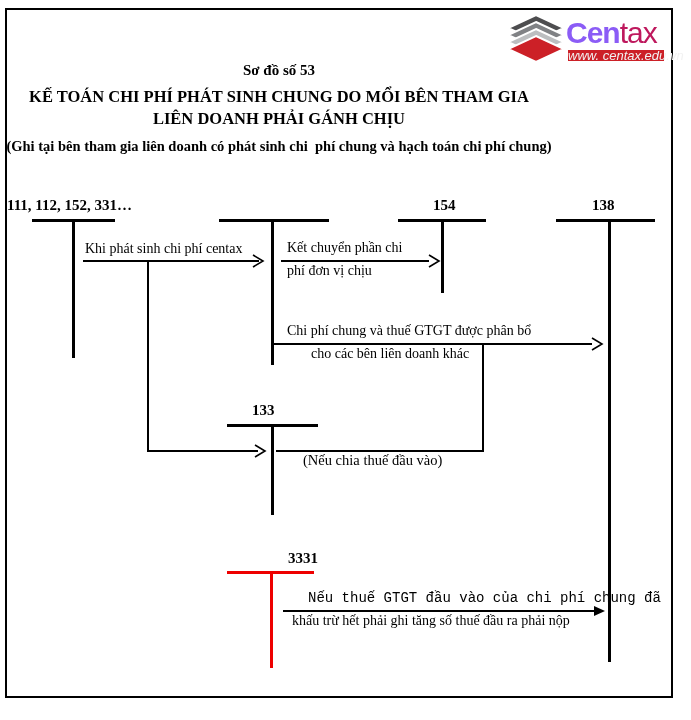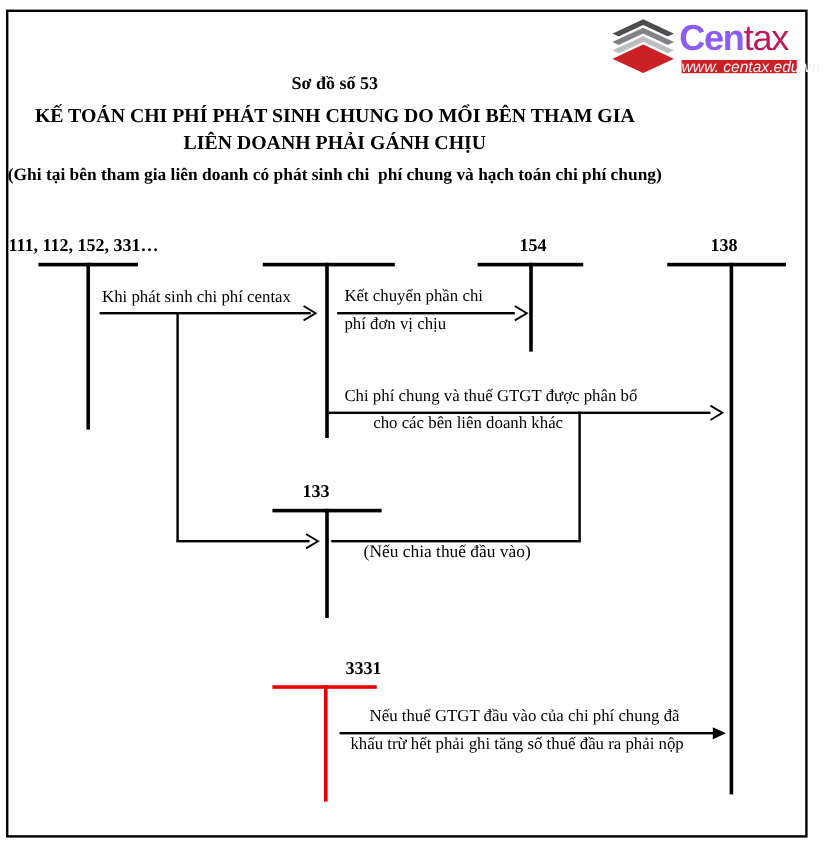--- a/index.html
+++ b/index.html
@@ -111,17 +111,17 @@
       <path d="M2 1 L12 7 L2 13" fill="none" stroke="#000" stroke-width="1.6"></path>
     </svg>
 
   <div class="flabel" style="left:287px; top:323px;">Chi phí chung và thuế GTGT được phân bổ</div>
   <div class="flabel" style="left:287px; top:346px;margin-left:24px;">cho các bên liên doanh khác</div>
   <div class="hline" style="left:274px; top:343px; width:318px;"></div>
   <svg class="head" style="left:590px; top:337px;" width="14" height="14">
       <path d="M2 1 L12 7 L2 13" fill="none" stroke="#000" stroke-width="1.6"></path>
     </svg>
 
-  <div class="flabel" style="left:308px; top:590px;">Nếu thuế GTGT đầu vào của chi phí chung đã</div>
+  <div class="flabel" style="left:308px; top:590px;font-family:Liberation Mono, monospace;">Nếu thuế GTGT đầu vào của chi phí chung đã</div>
   <div class="flabel" style="left:292px; top:613px;">khấu trừ hết phải ghi tăng số thuế đầu ra phải nộp</div>
   <div class="hline" style="left:283px; top:610px; width:312px;"></div>
   <div class="solidhead" style="left:594px; top:605.5px;"></div>
 </div>
 
 </body></html>

